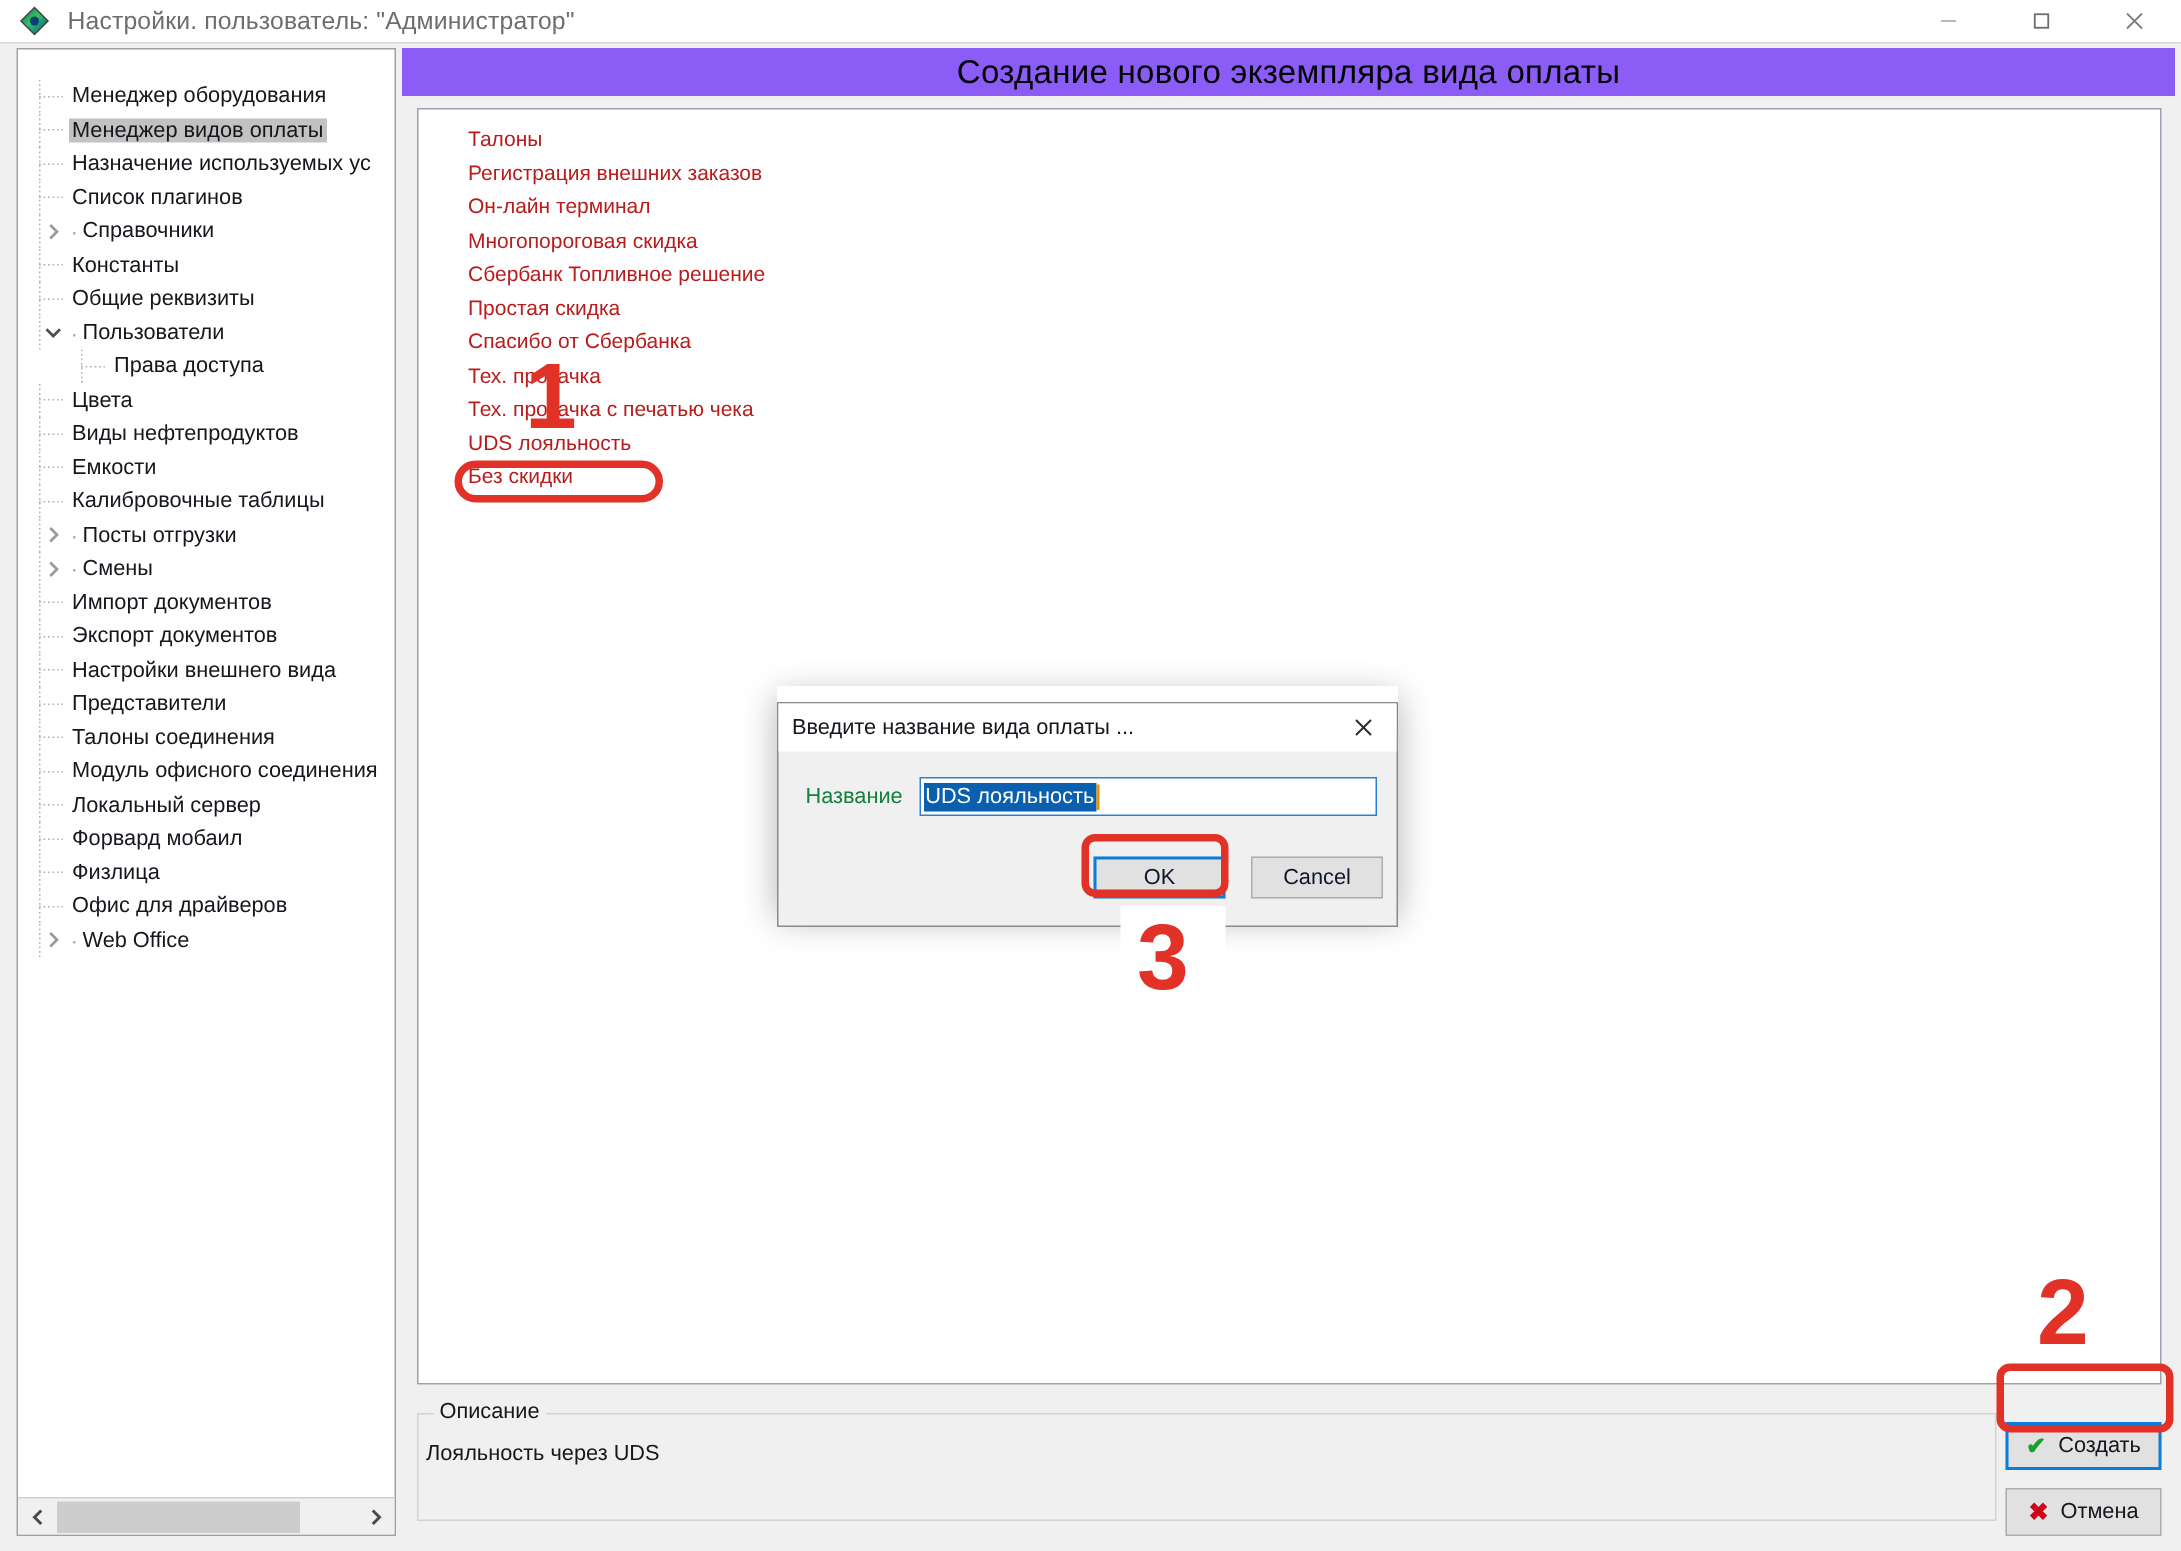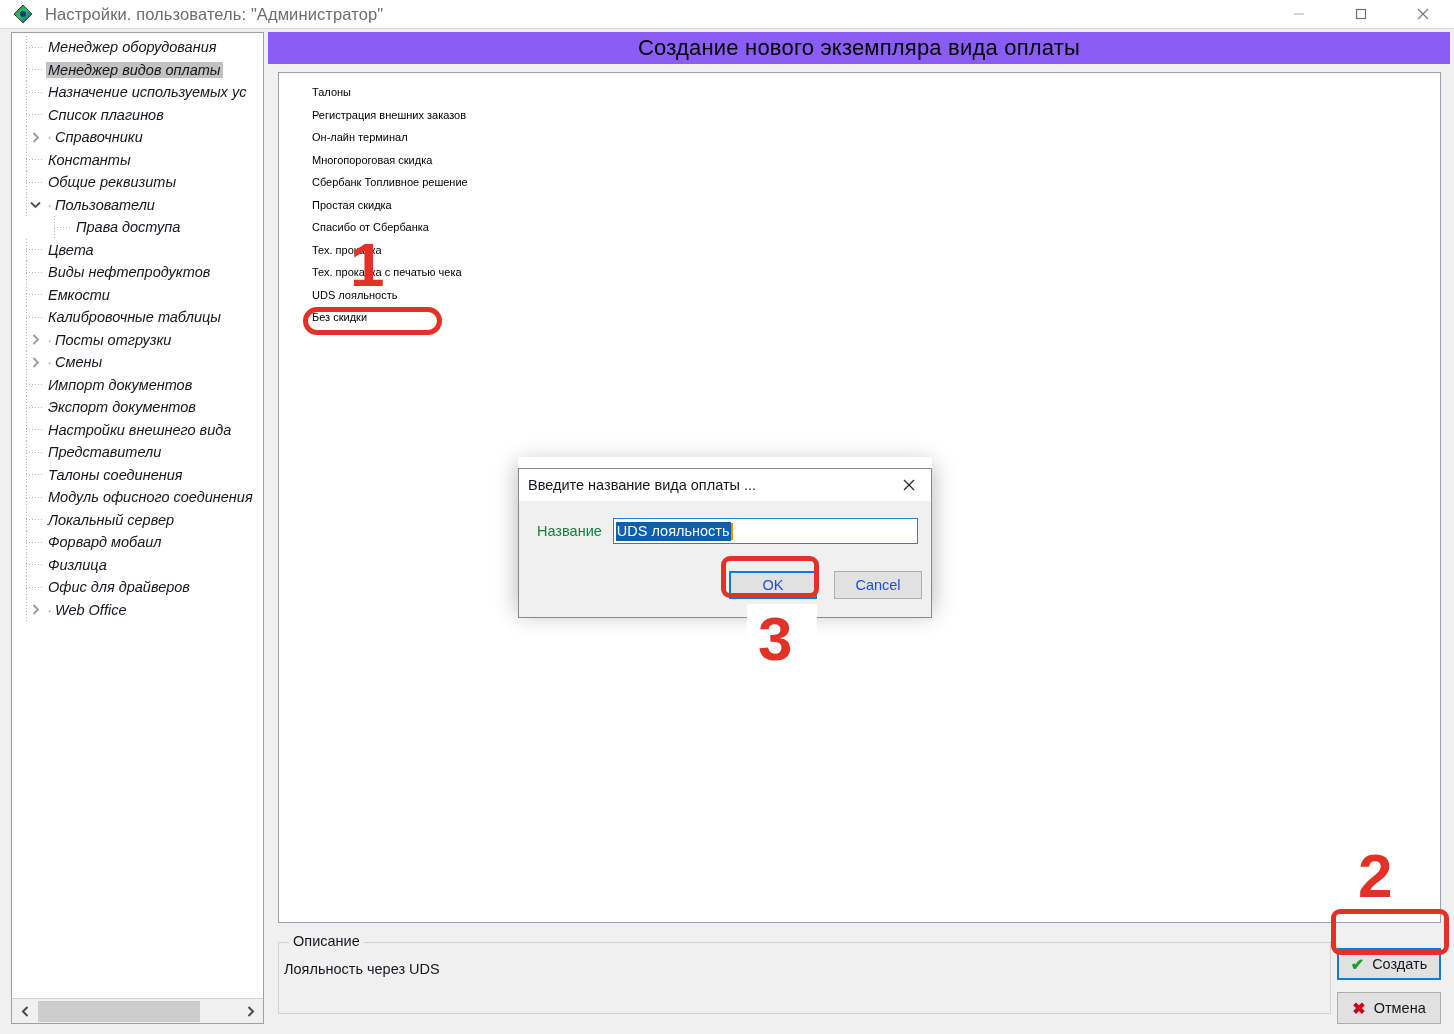--- a/index.html
+++ b/index.html
@@ -52,23 +52,22 @@
   
   .sidebar {
     position: absolute; left: 11px; top: 3px;
     width: 253px; height: 992px;
     background: #ffffff;
     border: 1px solid #a0a0a0;
     overflow: hidden;
   }
   .tree {
     position: absolute; left: 0; top: 0; right: 0; bottom: 26px;
-    padding-top: 3px;
+    padding-top: 20px;
     overflow: hidden;
-    font-style: italic;
   }
   .tnode {
     position: relative;
     height: 22.5px;
     display: flex; align-items: center;
     font-size: 14.5px;
     color: #16161d;
     white-space: nowrap;
     padding-left: 12px;
   }
@@ -133,21 +132,21 @@
   }
   .list-box {
     position: absolute; left: 10px; top: 40px; width: 1163px; height: 851px;
     background: #ffffff;
     border: 1px solid #9aa0ad;
     overflow: hidden;
   }
   .list-inner { padding: 8px 0 0 33px; }
   .litem {
     height: 22.5px; display: flex; align-items: center;
-    font-size: 11px; color: #000000;
+    font-size: 14px; color: #b91c1c;
     white-space: nowrap;
   }
 
   
   .redring {
     position: absolute;
     border: 5px solid #e23127;
     border-radius: 14px;
     pointer-events: none;
   }
@@ -241,21 +240,21 @@
   .dlg-input .caret {
     width: 2px; height: 17px; background: #e59300; margin-left: 0px;
   }
   .dlg-buttons {
     position: absolute; left: 0; top: 102px; right: 0; height: 32px;
   }
   .dbtn {
     position: absolute; height: 28px; width: 88px;
     background: #e1e1e1; border: 1px solid #adadad;
     display: flex; align-items: center; justify-content: center;
-    font-size: 14.5px; color: #1d4ed8;
+    font-size: 14.5px; color: #0f172a;
   }
   .dbtn.ok { left: 210px; top: 0; border: 2px solid #0a7ddb; }
   .dbtn.cancel { left: 315px; top: 0; }
   .white-patch {
     position: absolute; left: 747px; top: 604px; width: 70px; height: 55px;
     background: #ffffff;
   }
 </style>
 </head>
 <body>

